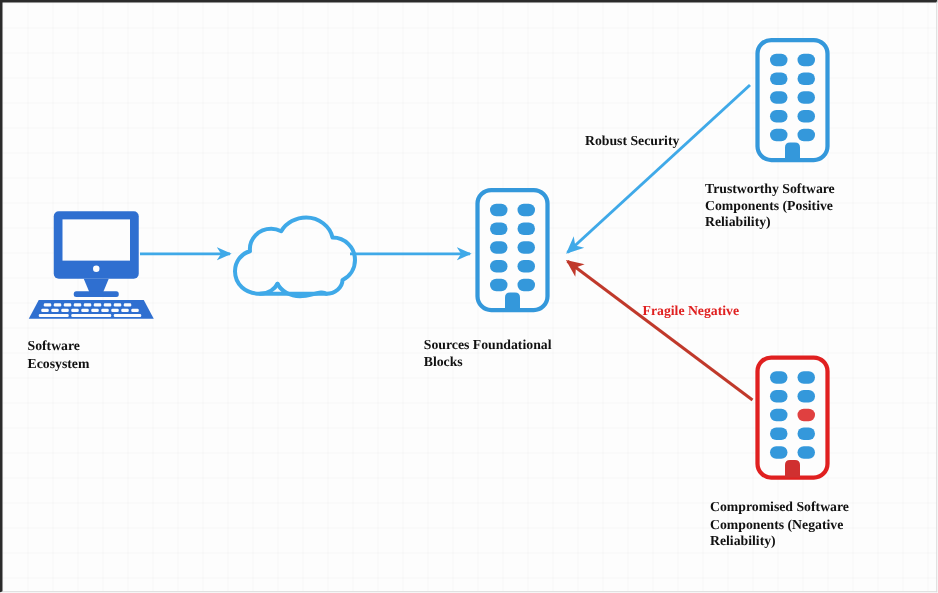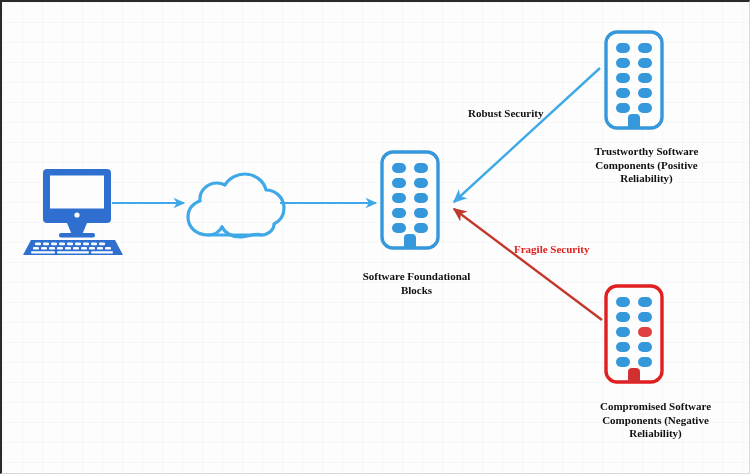--- a/index.html
+++ b/index.html
@@ -26,21 +26,21 @@
   }
   #vector-layer {
     position: absolute;
     left: 0;
     top: 0;
     width: 750px;
     height: 474px;
   }
   .node-label {
     position: absolute;
-    text-align: center;
+    text-align: left;
     font-family: "Liberation Serif", "DejaVu Serif", serif;
     font-weight: bold;
     font-size: 11px;
     line-height: 13.5px;
     color: #111111;
     white-space: pre-line;
   }
   .edge-label {
     position: absolute;
     font-family: "Liberation Serif", "DejaVu Serif", serif;
@@ -194,25 +194,27 @@
         <rect x="614" y="355" width="14" height="10" rx="5"></rect>
         <rect x="636" y="355" width="14" height="10" rx="5"></rect>
       </g>
       <rect x="636" y="325" width="14" height="10" rx="5" fill="#e04040"></rect>
       <path d="M 626 380 L 626 370 Q 626 366 630 366 L 634 366 Q 638 366 638 370 L 638 380 Z" fill="#d03030"></path>
     </g>
   </svg>
 
   <div class="edge-label" id="label-robust-security">Robust Security</div>
 
-  <div class="edge-label" id="label-fragile-security">Fragile Security</div>
-
-
-
-  <div class="node-label" id="label-foundational-blocks">Software Foundational
+  <div class="edge-label" id="label-fragile-security">Fragile Negative</div>
+
+  <div class="node-label" id="label-software-ecosystem">Software
+Ecosystem</div>
+
+
+  <div class="node-label" id="label-foundational-blocks">Sources Foundational
 Blocks</div>
 
   <div class="node-label" id="label-trustworthy">Trustworthy Software
 Components (Positive
 Reliability)</div>
 
   <div class="node-label" id="label-compromised">Compromised Software
 Components (Negative
 Reliability)</div>
 

